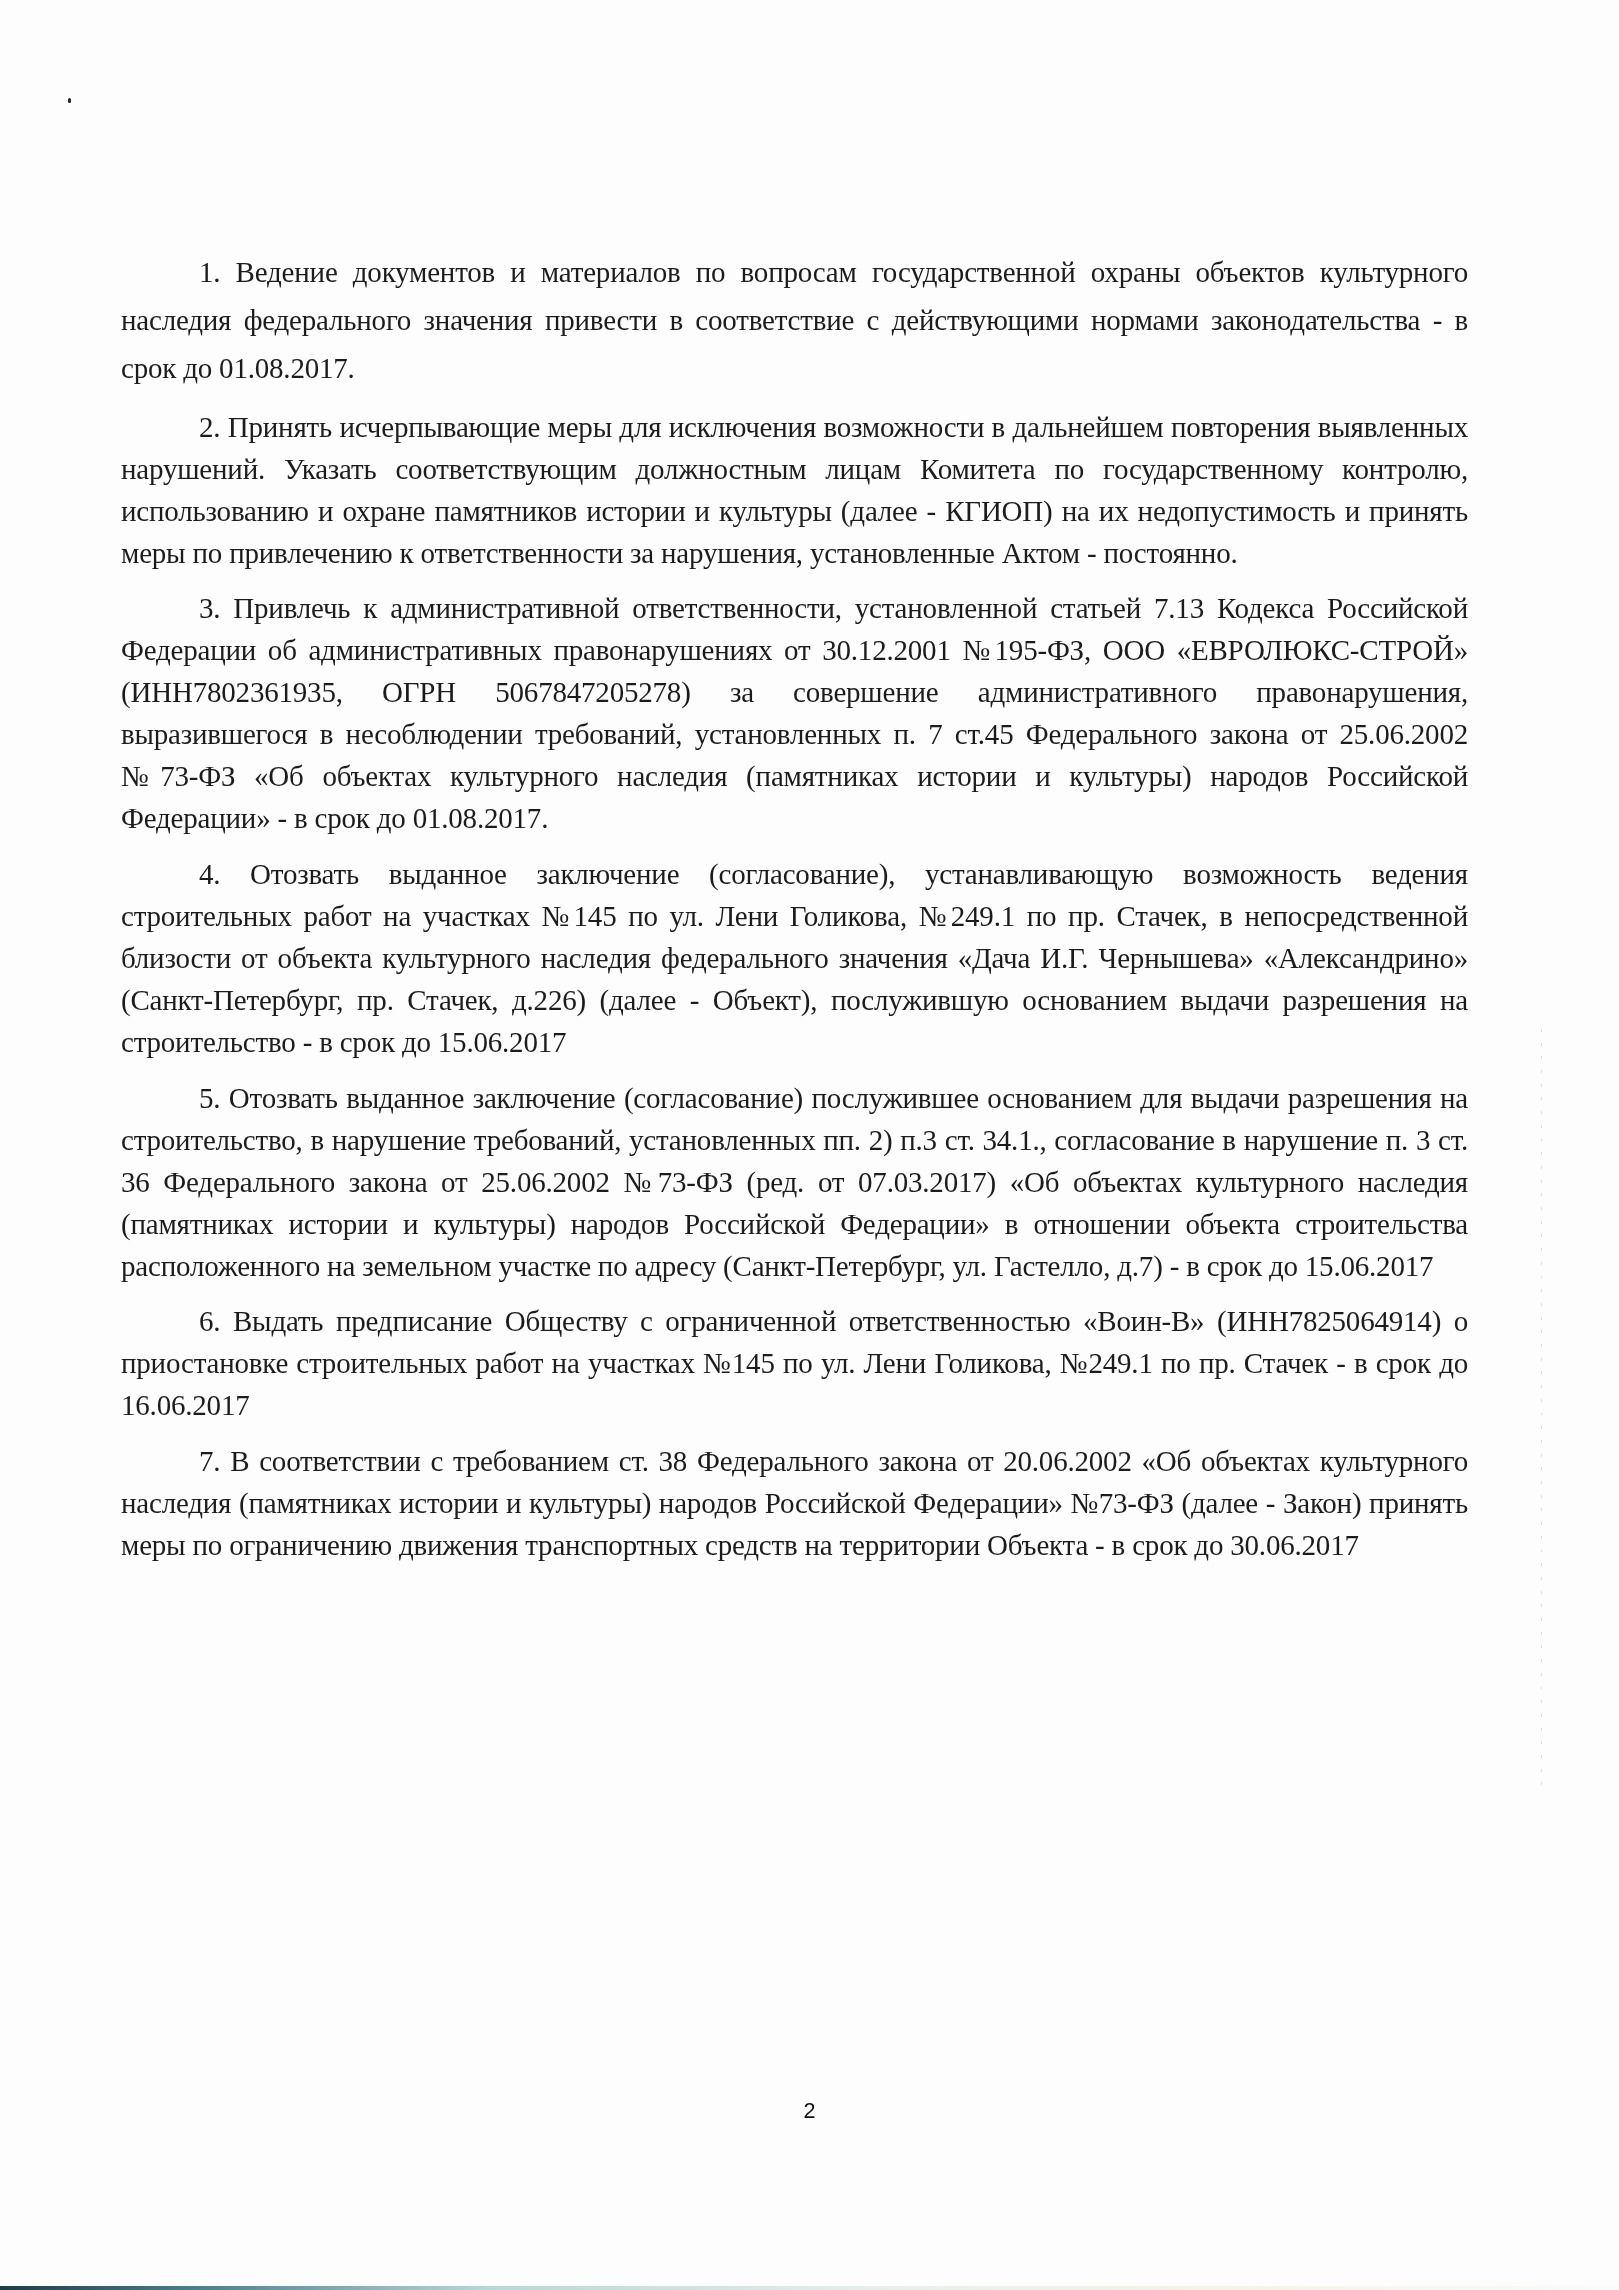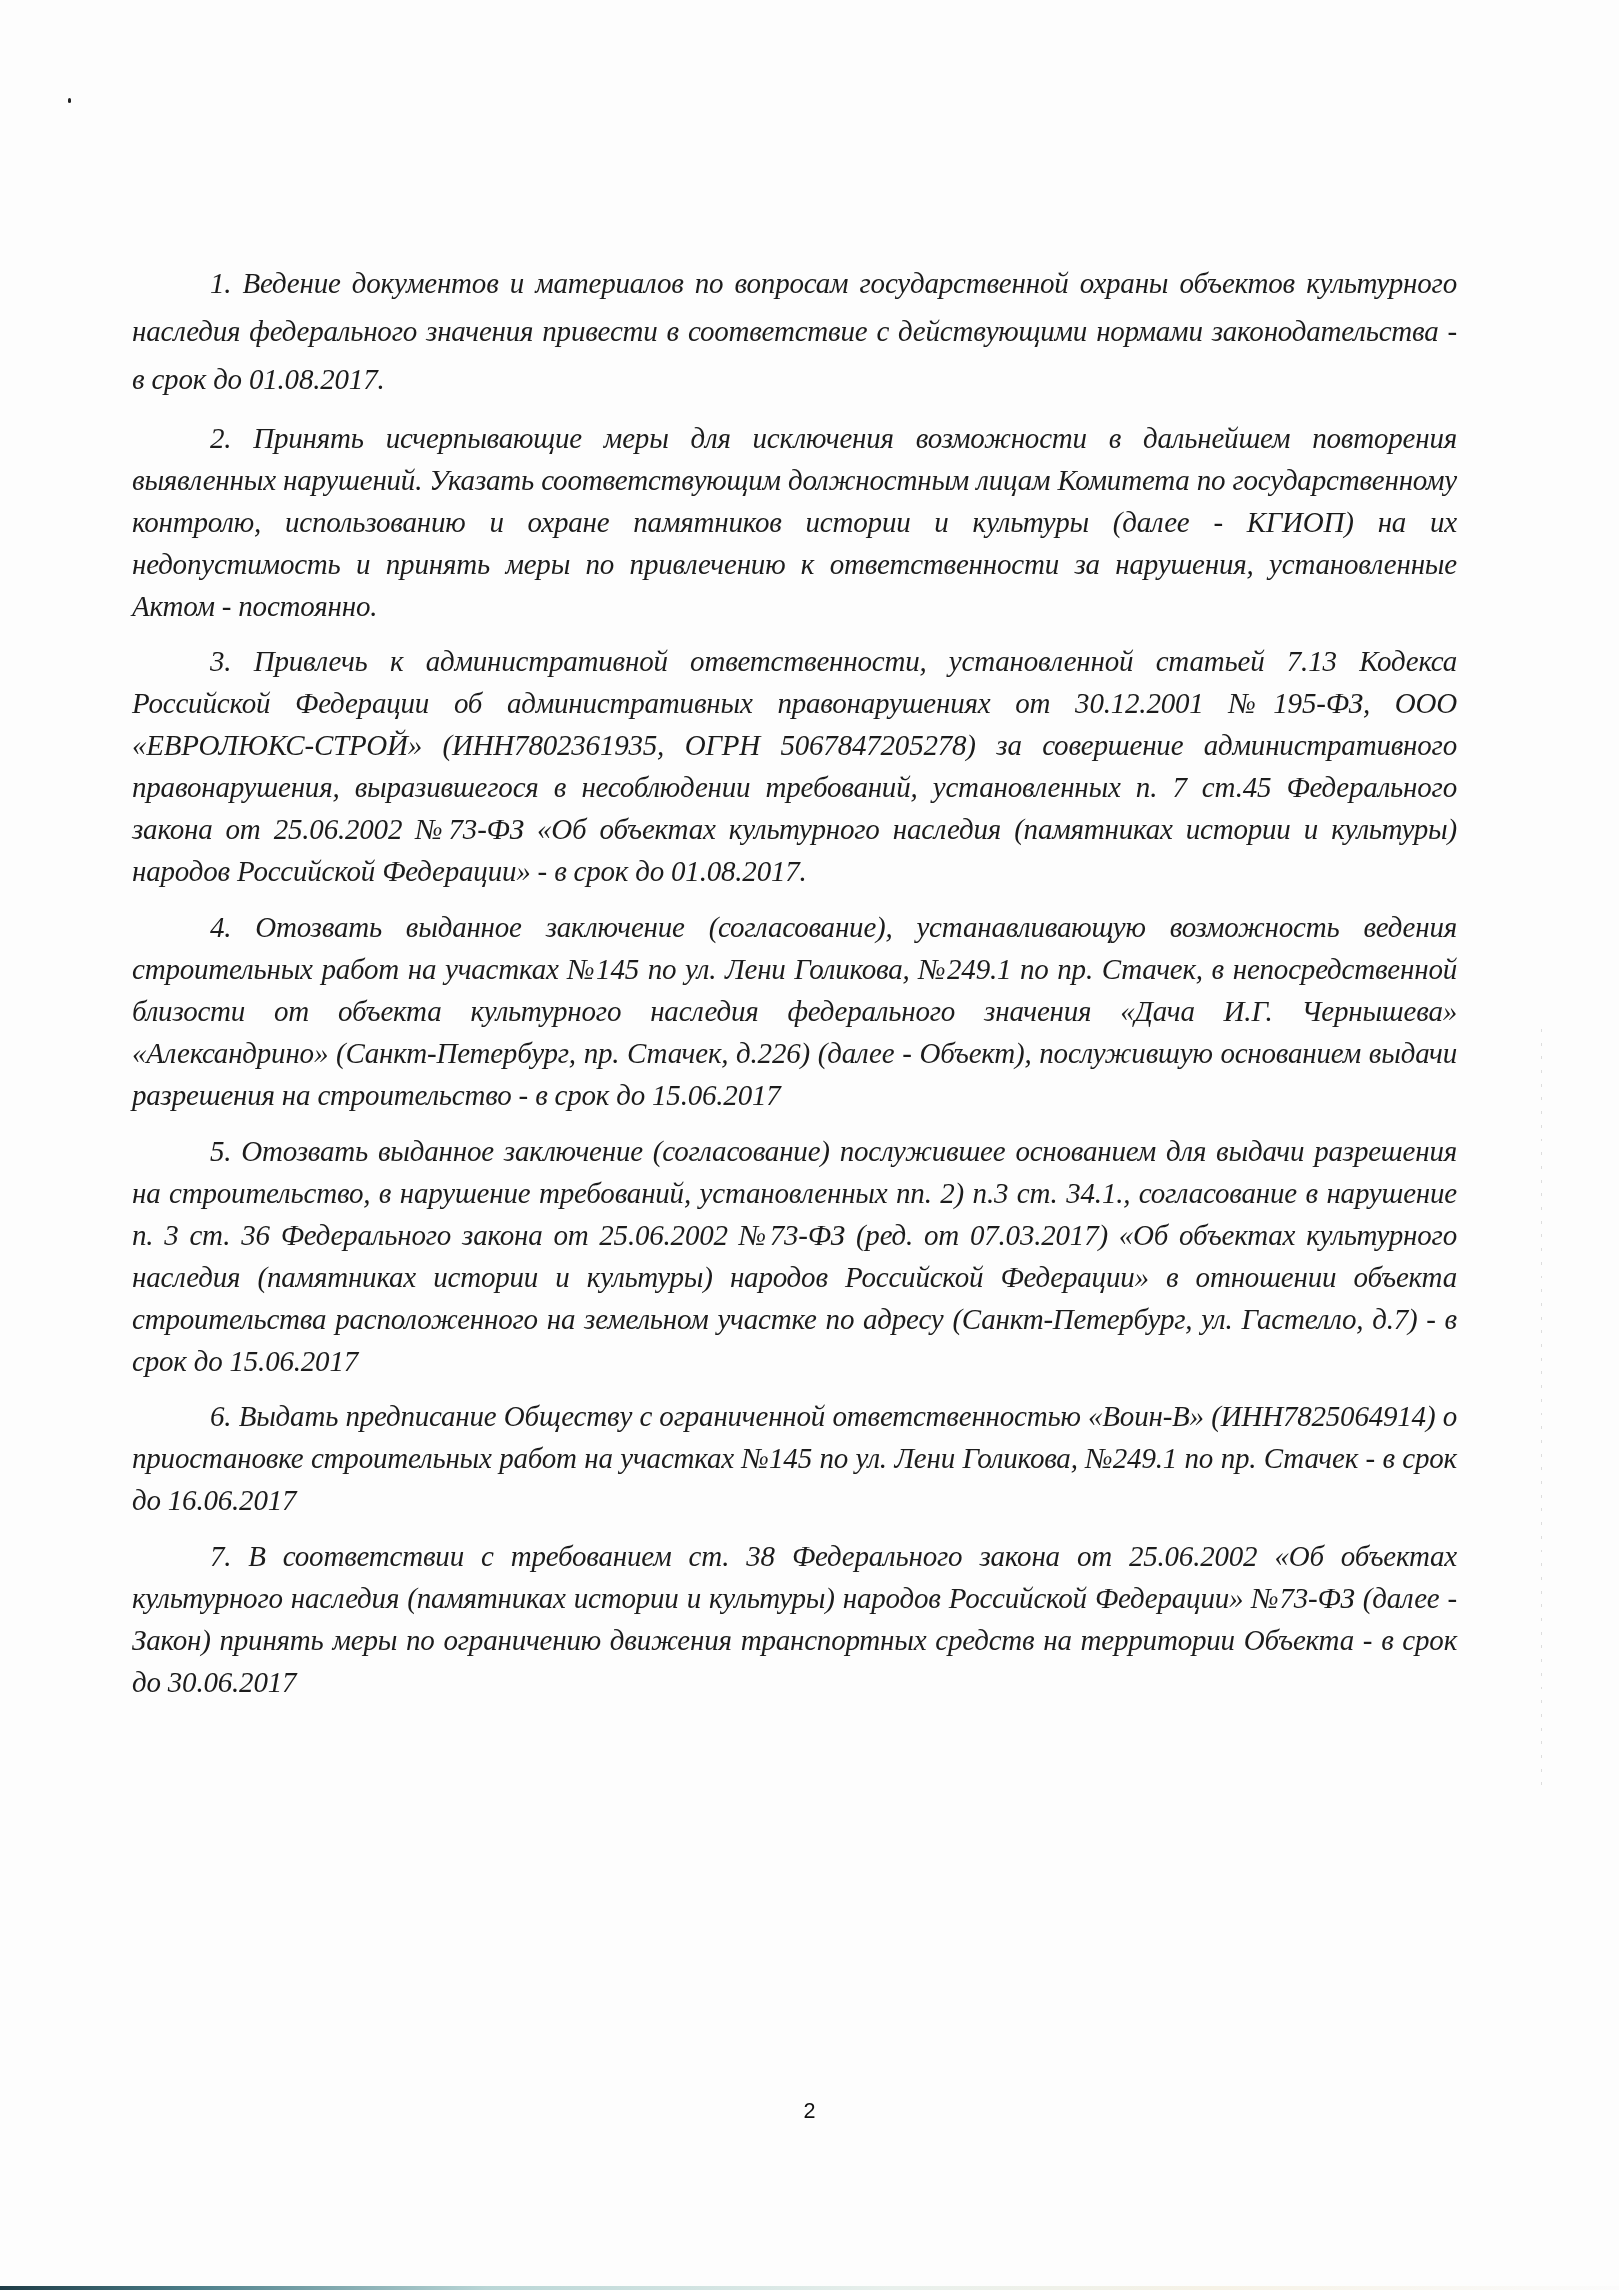--- a/index.html
+++ b/index.html
@@ -46,23 +46,22 @@
       position: absolute;
       left: 121px;
       top: 248px;
       width: 1347px;
       font-size: 29px;
       line-height: 42px;
       text-align: justify;
       letter-spacing: -0.2px;
     }
     .para {
-      margin: 11px;
+      margin: 0;
       text-indent: 78px;
-      font-style: italic;
     }
     .para.p1 { line-height: 48px; }
     .para + .para { margin-top: 13.7px; }
     .page-number {
       position: absolute;
       left: 0;
       width: 1619px;
       top: 2098px;
       text-align: center;
       font-family: "Liberation Sans", "DejaVu Sans", sans-serif;
@@ -77,20 +76,20 @@
   <div class="speck"></div>
   <div class="scan-line"></div>
 
   <div class="body-text">
     <p class="para p1">1. Ведение документов и материалов по вопросам государственной охраны объектов культурного наследия федерального значения привести в соответствие с действующими нормами законодательства - в срок до 01.08.2017.</p>
     <p class="para">2. Принять исчерпывающие меры для исключения возможности в дальнейшем повторения выявленных нарушений. Указать соответствующим должностным лицам Комитета по государственному контролю, использованию и охране памятников истории и культуры (далее - КГИОП) на их недопустимость и принять меры по привлечению к ответственности за нарушения, установленные Актом - постоянно.</p>
     <p class="para">3. Привлечь к административной ответственности, установленной статьей 7.13 Кодекса Российской Федерации об административных правонарушениях от 30.12.2001 №195-ФЗ, ООО «ЕВРОЛЮКС-СТРОЙ» (ИНН7802361935, ОГРН 5067847205278) за совершение административного правонарушения, выразившегося в несоблюдении требований, установленных п. 7 ст.45 Федерального закона от 25.06.2002 №73-ФЗ «Об объектах культурного наследия (памятниках истории и культуры) народов Российской Федерации» - в срок до 01.08.2017.</p>
     <p class="para">4. Отозвать выданное заключение (согласование), устанавливающую возможность ведения строительных работ на участках №145 по ул. Лени Голикова, №249.1 по пр. Стачек, в непосредственной близости от объекта культурного наследия федерального значения «Дача И.Г. Чернышева» «Александрино» (Санкт-Петербург, пр. Стачек, д.226) (далее - Объект), послужившую основанием выдачи разрешения на строительство - в срок до 15.06.2017</p>
     <p class="para">5. Отозвать выданное заключение (согласование) послужившее основанием для выдачи разрешения на строительство, в нарушение требований, установленных пп. 2) п.3 ст. 34.1., согласование в нарушение п. 3 ст. 36 Федерального закона от 25.06.2002 №73-ФЗ (ред. от 07.03.2017) «Об объектах культурного наследия (памятниках истории и культуры) народов Российской Федерации» в отношении объекта строительства расположенного на земельном участке по адресу (Санкт-Петербург, ул. Гастелло, д.7) - в срок до 15.06.2017</p>
     <p class="para">6. Выдать предписание Обществу с ограниченной ответственностью «Воин-В» (ИНН7825064914) о приостановке строительных работ на участках №145 по ул. Лени Голикова, №249.1 по пр. Стачек - в срок до 16.06.2017</p>
-    <p class="para">7. В соответствии с требованием ст. 38 Федерального закона от 25.06.2002 «Об объектах культурного наследия (памятниках истории и культуры) народов Российской Федерации» №73-ФЗ (далее - Закон) принять меры по ограничению движения транспортных средств на территории Объекта - в срок до 30.06.2017</p>
+    <p class="para">7. В соответствии с требованием ст. 38 Федерального закона от 20.06.2002 «Об объектах культурного наследия (памятниках истории и культуры) народов Российской Федерации» №73-ФЗ (далее - Закон) принять меры по ограничению движения транспортных средств на территории Объекта - в срок до 30.06.2017</p>
   </div>
 
   <div class="page-number">2</div>
 
   <div class="bottom-edge"></div>
 </div>
 
 
 </body></html>

